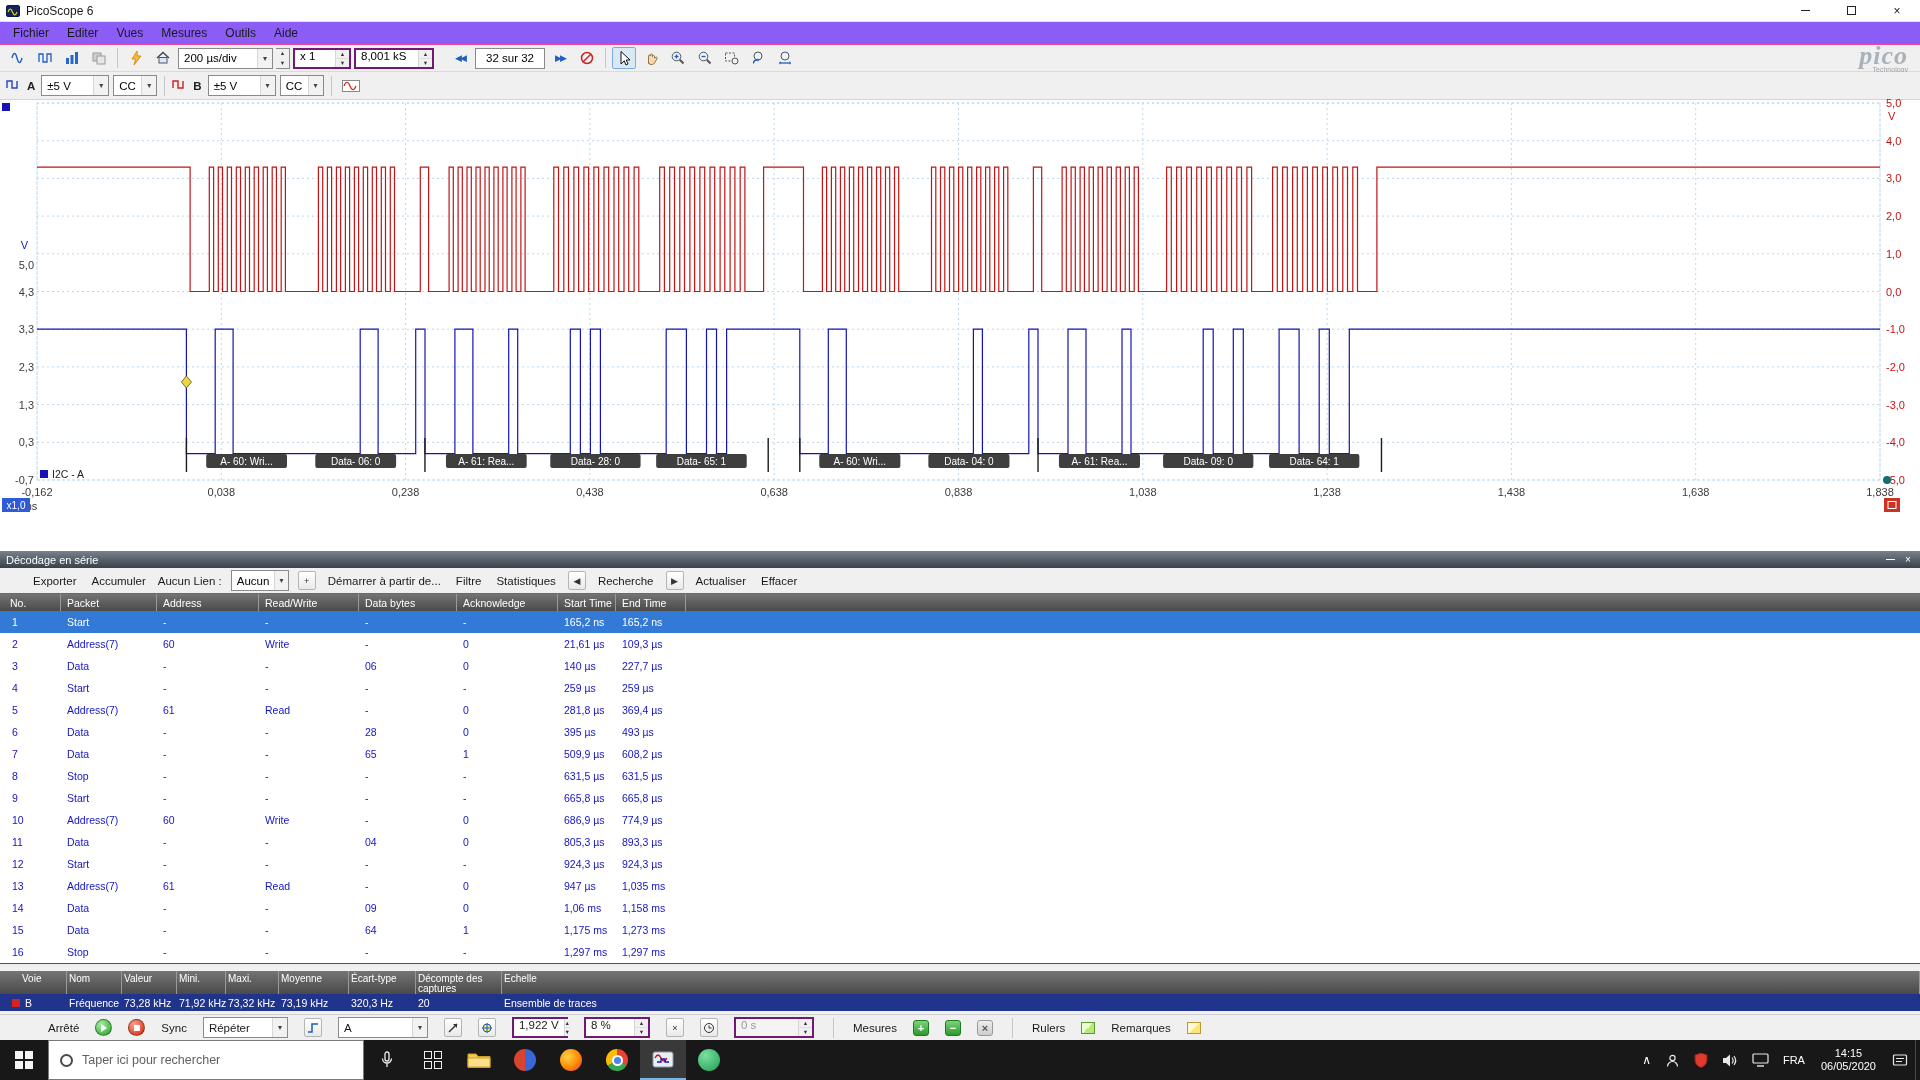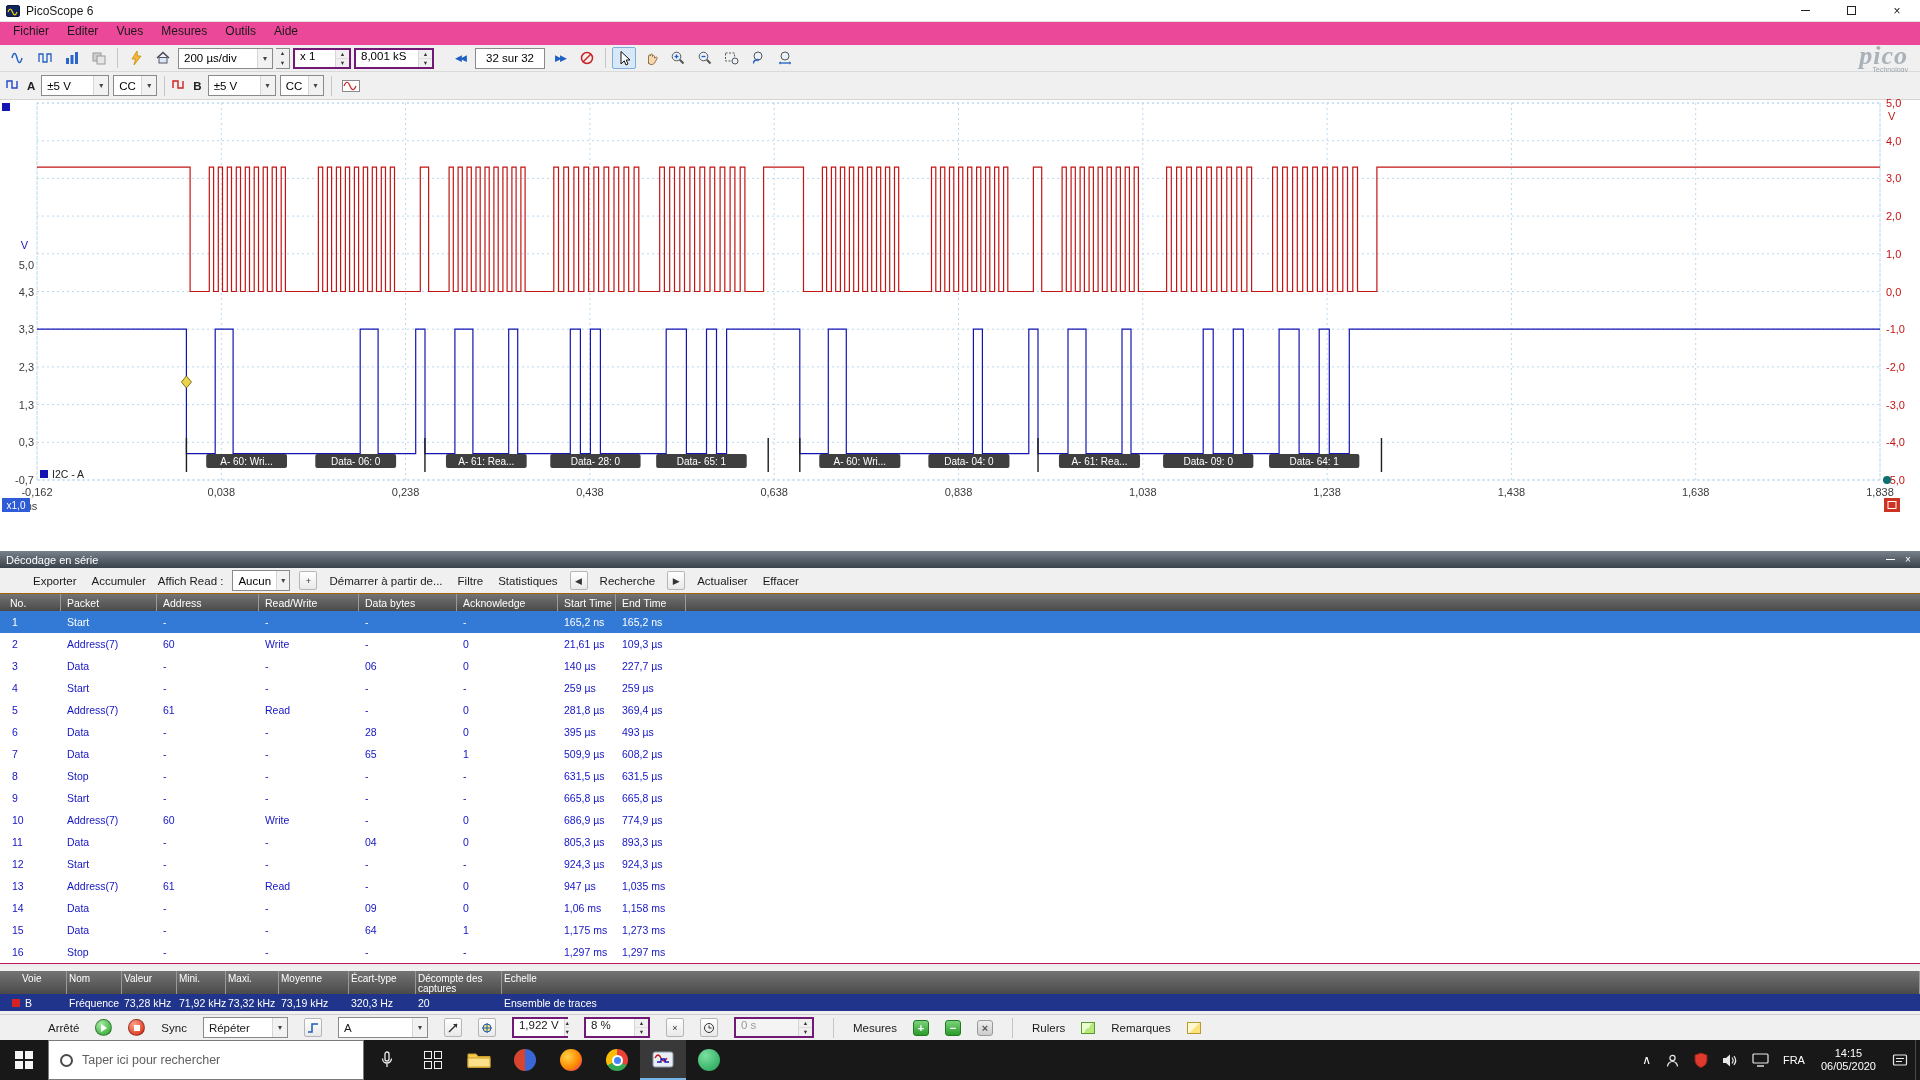--- a/index.html
+++ b/index.html
@@ -9,21 +9,21 @@
 
 .titlebar{top:0;height:22px;background:#fff;border-bottom:1px solid #e2e2e2;display:flex;align-items:center}
 .appicon{margin:0 6px 0 6px;display:flex}
 .apptitle{font-size:12px;color:#1a1a1a}
 .winbtns{margin-left:auto;display:flex;height:100%}
 .winbtn{width:46px;height:100%;display:flex;align-items:center;justify-content:center;color:#222;font-size:12px}
 .minglyph{width:9px;border-bottom:1px solid #222}
 .minglyph.white{border-color:#fff}
 .maxglyph{width:9px;height:9px;border:1px solid #222}
 
-.menubar{top:22px;height:23px;background:#ec4899;border-bottom:5px solid #ec4899;display:flex;align-items:flex-start;padding-left:4px}
+.menubar{top:22px;height:23px;background:#8b5cf6;border-bottom:1px solid #ec4899;display:flex;align-items:flex-start;padding-left:4px}
 .menuitem{padding:0 9px;font-size:12px;height:100%;display:flex;align-items:center;color:#1a1a1a}
 
 .toolbar{top:45px;height:27px;background:#f0f0f0;border-bottom:1px solid #dadada;display:flex;align-items:center;gap:3px;padding-left:6px}
 .tbtn{width:24px;height:22px;display:inline-flex;align-items:center;justify-content:center;border:1px solid transparent;border-radius:2px}
 .tbtn.active{border-color:#7aadde;background:#d9e8f7}
 .vsep{width:1px;height:20px;background:#c6c6c6;margin:0 3px}
 .gap8{width:8px}
 .combo{display:inline-flex;align-items:center;height:21px;background:#fff;border:1px solid #8a8a8a;font-size:11.5px}
 .combo .cv{padding:0 5px;white-space:nowrap;flex:1;text-align:left}
 .combo .ca{width:15px;align-self:stretch;display:flex;align-items:center;justify-content:center;font-size:8px;color:#444;border-left:1px solid #d6d6d6;background:#f2f2f2}
@@ -422,21 +422,21 @@
             <span class="minglyph white"></span>
           </span>
         <span class="dtb">
             <span>×</span>
           </span>
       </span>
     </div>
     <div class="dec-toolbar">
       <span class="flatbtn">Exporter</span>
       <span class="flatbtn">Accumuler</span>
-      <span class="dec-label">Affich Read :</span>
+      <span class="dec-label">Aucun Lien :</span>
       <span class="combo w58">
           <span class="cv">Aucun</span>
           <span class="ca">▾</span>
         </span>
       <span class="minibtn">
           <span>+</span>
         </span>
       <span class="flatbtn">Démarrer à partir de...</span>
       <span class="flatbtn">Filtre</span>
       <span class="flatbtn">Statistiques</span>

